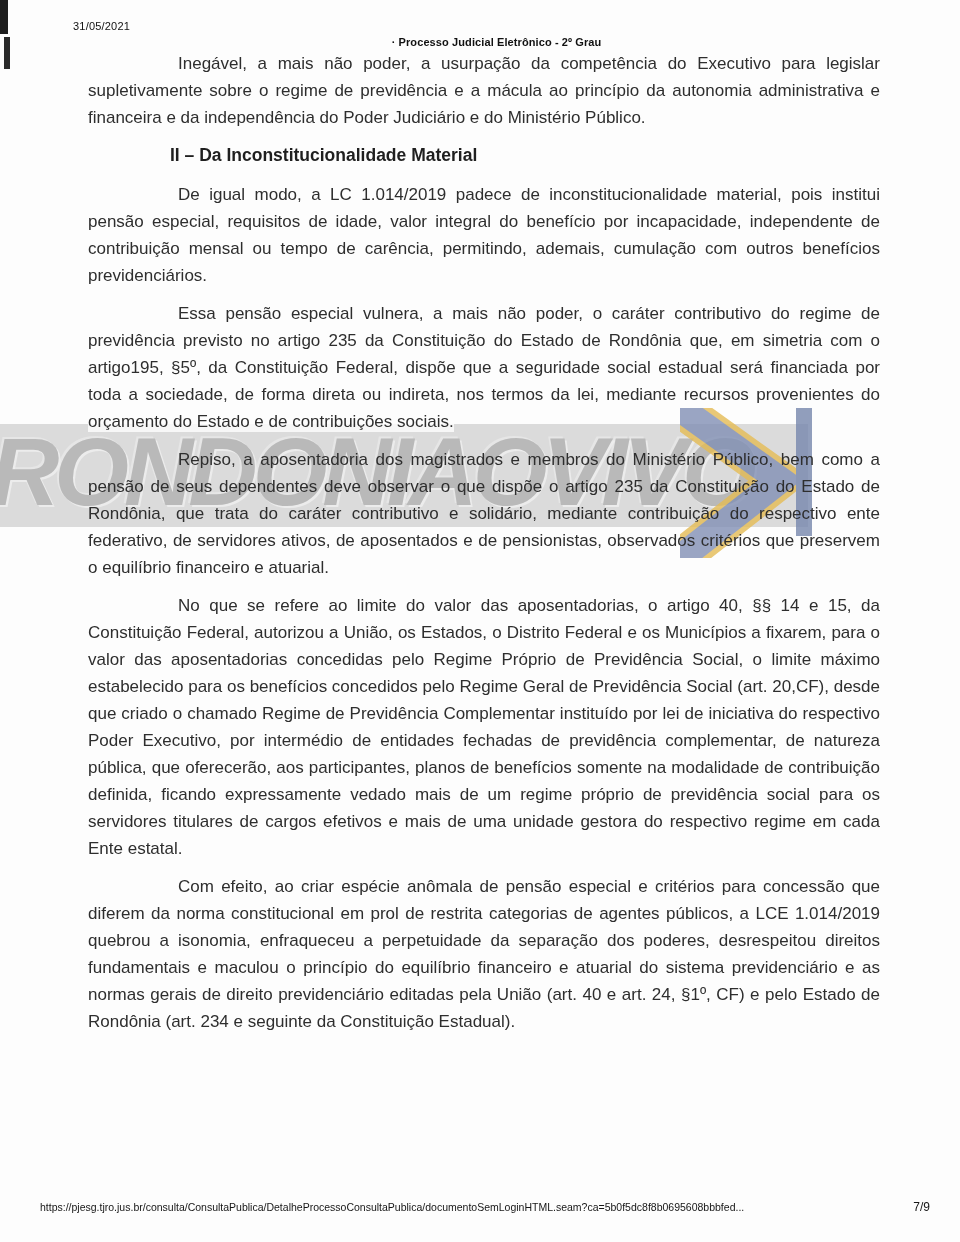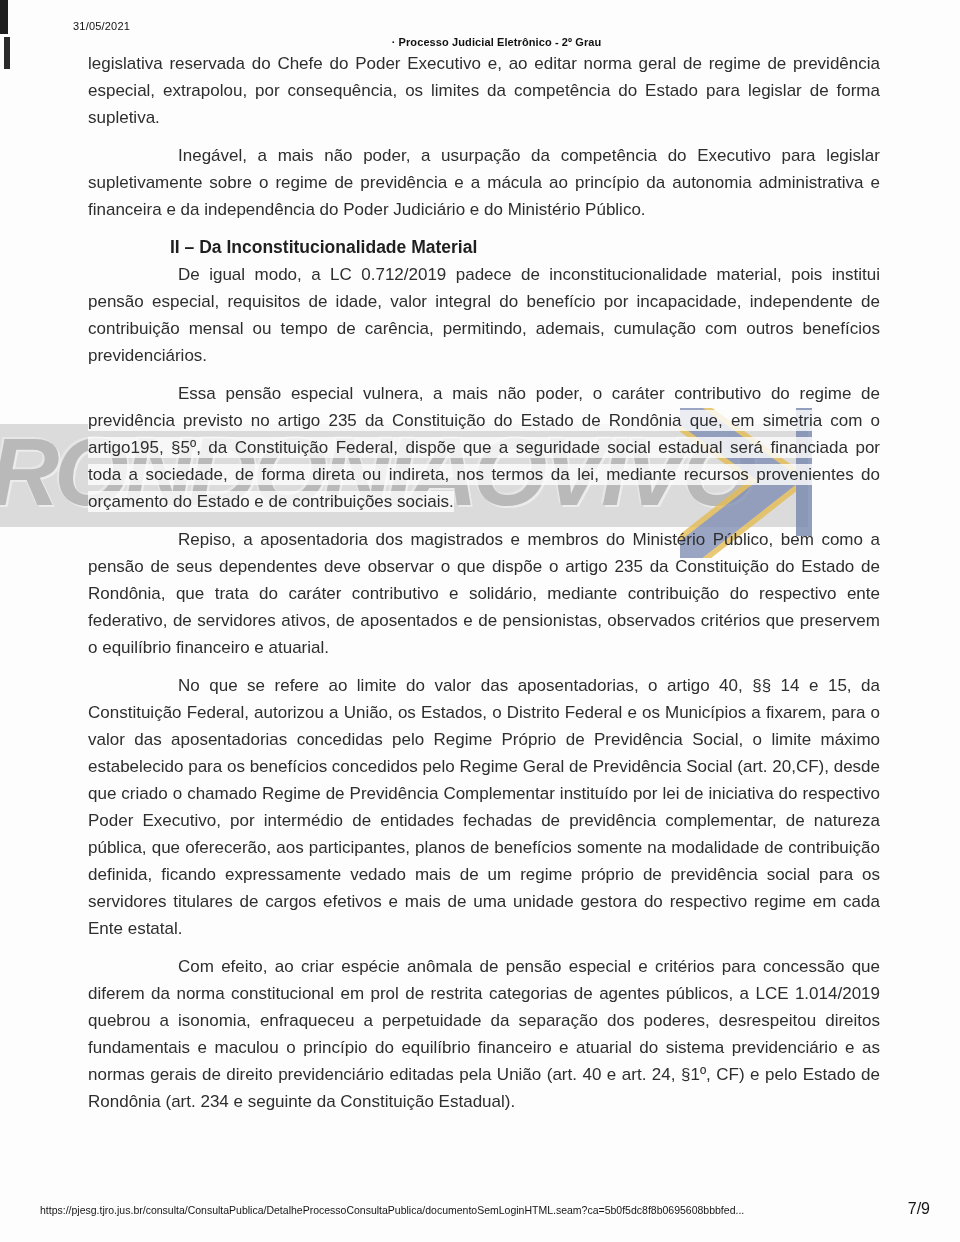--- a/index.html
+++ b/index.html
@@ -65,39 +65,39 @@
     width: 792px;
     z-index: 2;
     font-size: 17px; line-height: 27px;
     color: #2e2e2e;
     text-align: justify;
   }
   .para { margin-bottom: 11px; text-indent: 90px; }
   .para.noindent { text-indent: 0; }
   .heading {
     font-size: 17.5px; font-weight: 700; color: #1f1f1f;
-    margin: 6px 0 0 82px;
+    margin: 6px 0 12px 82px;
     text-align: left;
   }
   
   .hl {
     background: rgba(253,253,253,0.82);
     -webkit-box-decoration-break: clone;
     box-decoration-break: clone;
     padding: 1px 0;
   }
 
   .footer {
     position: absolute; left: 0; right: 0; top: 1200px;
     display: flex; justify-content: space-between; align-items: baseline;
     padding: 0 30px 0 40px;
     font-size: 10.5px; color: #161616;
   }
   .footer .url { letter-spacing: 0; }
-  .footer .pagenum { font-size: 16px; }
+  .footer .pagenum { font-size: 12px; }
 </style>
 </head>
 <body>
 
 <div class="page">
 
   <div class="corner-artifact"></div>
 
   <div class="header">
     <span class="date">31/05/2021</span>
@@ -108,24 +108,23 @@
     <div class="wm-band" style="background: rgb(217, 217, 217);"></div>
     <span class="wm-text" style="color: rgb(159, 159, 159);">RONDONIAOVIVO</span>
     <svg class="wm-arrow" viewBox="0 0 132 150" preserveAspectRatio="none">
       <path class="edge" d="M8 6 L100 72 L8 144" fill="none" stroke-width="38" stroke-linecap="square" stroke="#e5bc55"></path>
       <path class="fill" d="M8 6 L100 72 L8 144" fill="none" stroke-width="27" stroke-linecap="square" stroke="#8290b5"></path>
       <rect class="bar" x="116" y="-4" width="16" height="132" fill="#7787ad"></rect>
     </svg>
   </div>
 
   <div class="content">
-    <p class="para noindent">legislativa reservada do Chefe do Poder Executivo e, ao editar norma geral de regime de previdência especial, extrapolou, por consequência, os limites da competência do Estado para legislar de forma supletiva.</p>
     <p class="para">Inegável, a mais não poder, a usurpação da competência do Executivo para legislar supletivamente sobre o regime de previdência e a mácula ao princípio da autonomia administrativa e financeira e da independência do Poder Judiciário e do Ministério Público.</p>
     <h2 class="heading">II – Da Inconstitucionalidade Material</h2>
-    <p class="para">De igual modo, a LC 0.712/2019 padece de inconstitucionalidade material, pois institui pensão especial, requisitos de idade, valor integral do benefício por incapacidade, independente de contribuição mensal ou tempo de carência, permitindo, ademais, cumulação com outros benefícios previdenciários.</p>
+    <p class="para">De igual modo, a LC 1.014/2019 padece de inconstitucionalidade material, pois institui pensão especial, requisitos de idade, valor integral do benefício por incapacidade, independente de contribuição mensal ou tempo de carência, permitindo, ademais, cumulação com outros benefícios previdenciários.</p>
     <p class="para"><span class="hl">Essa pensão especial vulnera, a mais não poder, o caráter contributivo do regime de previdência previsto no artigo 235 da Constituição do Estado de Rondônia que, em simetria com o artigo195, §5º, da Constituição Federal, dispõe que a seguridade social estadual será financiada por toda a sociedade, de forma direta ou indireta, nos termos da lei, mediante recursos provenientes do orçamento do Estado e de contribuições sociais.</span></p>
     <p class="para">Repiso, a aposentadoria dos magistrados e membros do Ministério Público, bem como a pensão de seus dependentes deve observar o que dispõe o artigo 235 da Constituição do Estado de Rondônia, que trata do caráter contributivo e solidário, mediante contribuição do respectivo ente federativo, de servidores ativos, de aposentados e de pensionistas, observados critérios que preservem o equilíbrio financeiro e atuarial.</p>
     <p class="para">No que se refere ao limite do valor das aposentadorias, o artigo 40, §§ 14 e 15, da Constituição Federal, autorizou a União, os Estados, o Distrito Federal e os Municípios a fixarem, para o valor das aposentadorias concedidas pelo Regime Próprio de Previdência Social, o limite máximo estabelecido para os benefícios concedidos pelo Regime Geral de Previdência Social (art. 20,CF), desde que criado o chamado Regime de Previdência Complementar instituído por lei de iniciativa do respectivo Poder Executivo, por intermédio de entidades fechadas de previdência complementar, de natureza pública, que oferecerão, aos participantes, planos de benefícios somente na modalidade de contribuição definida, ficando expressamente vedado mais de um regime próprio de previdência social para os servidores titulares de cargos efetivos e mais de uma unidade gestora do respectivo regime em cada Ente estatal.</p>
     <p class="para">Com efeito, ao criar espécie anômala de pensão especial e critérios para concessão que diferem da norma constitucional em prol de restrita categorias de agentes públicos, a LCE 1.014/2019 quebrou a isonomia, enfraqueceu a perpetuidade da separação dos poderes, desrespeitou direitos fundamentais e maculou o princípio do equilíbrio financeiro e atuarial do sistema previdenciário e as normas gerais de direito previdenciário editadas pela União (art. 40 e art. 24, §1º, CF) e pelo Estado de Rondônia (art. 234 e seguinte da Constituição Estadual).</p>
   </div>
 
   <div class="footer">
     <span class="url">https://pjesg.tjro.jus.br/consulta/ConsultaPublica/DetalheProcessoConsultaPublica/documentoSemLoginHTML.seam?ca=5b0f5dc8f8b0695608bbbfed...</span>
     <span class="pagenum">7/9</span>
   </div>

